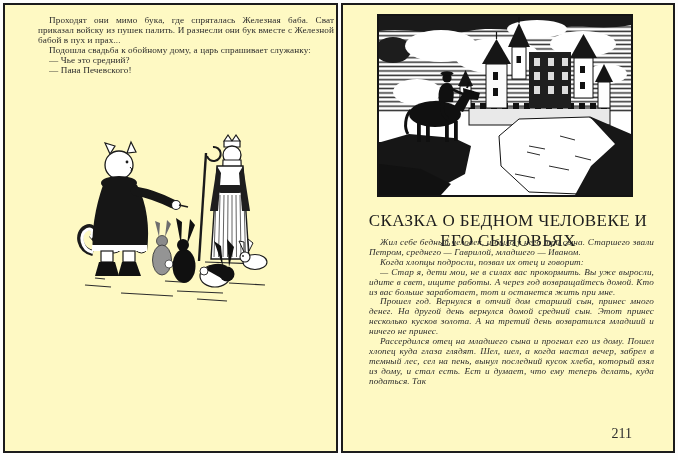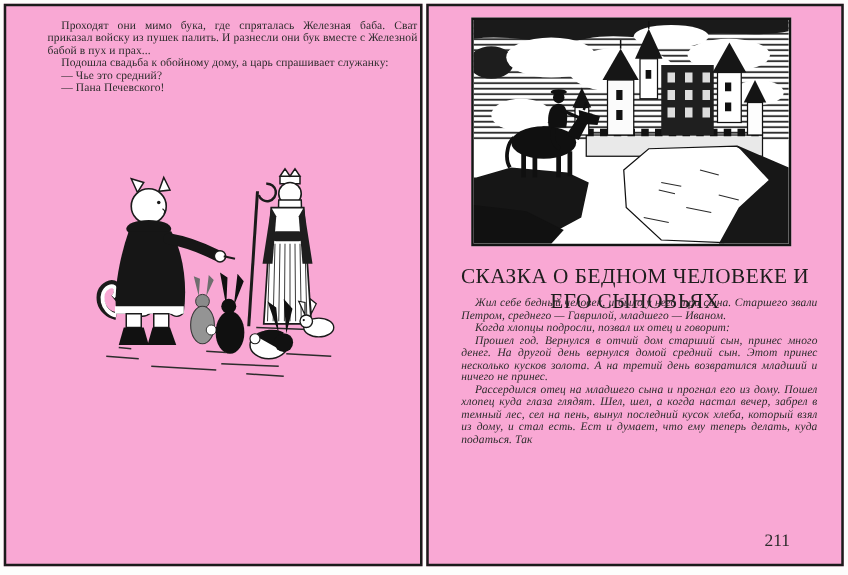--- a/index.html
+++ b/index.html
@@ -3,21 +3,21 @@
 <meta charset="utf-8">
 <style>
   html,body{margin:0;padding:0;}
   body{
     width:678px;height:460px;position:relative;overflow:hidden;
     background:#fdfdfc;color:#262626;
     font-family:"Liberation Serif","DejaVu Serif",serif;
   }
   .page{
     position:absolute;top:3px;height:450px;box-sizing:border-box;
-    background:#f9a8d4;border:2px solid #1b1b1b;
+    background:#fef9c3;border:2px solid #1b1b1b;
   }
   .page-left{left:3px;width:335px;}
   .page-right{left:341px;width:334px;}
 
   .body-text{
     position:absolute;text-align:justify;
     font-size:9.2px;line-height:9.9px;color:#2c2c2c;
     letter-spacing:0.1px;
   }
   .body-text p{margin:0;text-indent:11px;}
@@ -242,20 +242,21 @@
           <path d="M46,26 C44,34 46,40 51,43" stroke="#101010" stroke-width="3.6" fill="none"></path>
         </g>
       </svg>
     </div>
 
     <h1 class="story-title">СКАЗКА О БЕДНОМ ЧЕЛОВЕКЕ И ЕГО СЫНОВЬЯХ</h1>
 
     <div class="body-text rp-text">
       <p>Жил себе бедный человек, и было у него три сына. Старшего звали Петром, среднего — Гаврилой, младшего — Иваном.</p>
       <p>Когда хлопцы подросли, позвал их отец и говорит:</p>
+      <p>— Стар я, дети мои, не в силах вас прокормить. Вы уже выросли, идите в свет, ищите работы. А через год возвращайтесь домой. Кто из вас больше заработает, тот и останется жить при мне.</p>
       <p>Прошел год. Вернулся в отчий дом старший сын, принес много денег. На другой день вернулся домой средний сын. Этот принес несколько кусков золота. А на третий день возвратился младший и ничего не принес.</p>
       <p>Рассердился отец на младшего сына и прогнал его из дому. Пошел хлопец куда глаза глядят. Шел, шел, а когда настал вечер, забрел в темный лес, сел на пень, вынул последний кусок хлеба, который взял из дому, и стал есть. Ест и думает, что ему теперь делать, куда податься. Так</p>
     </div>
 
     <div class="page-number">211</div>
   </div>
 
 </div>
 
 </body></html>

